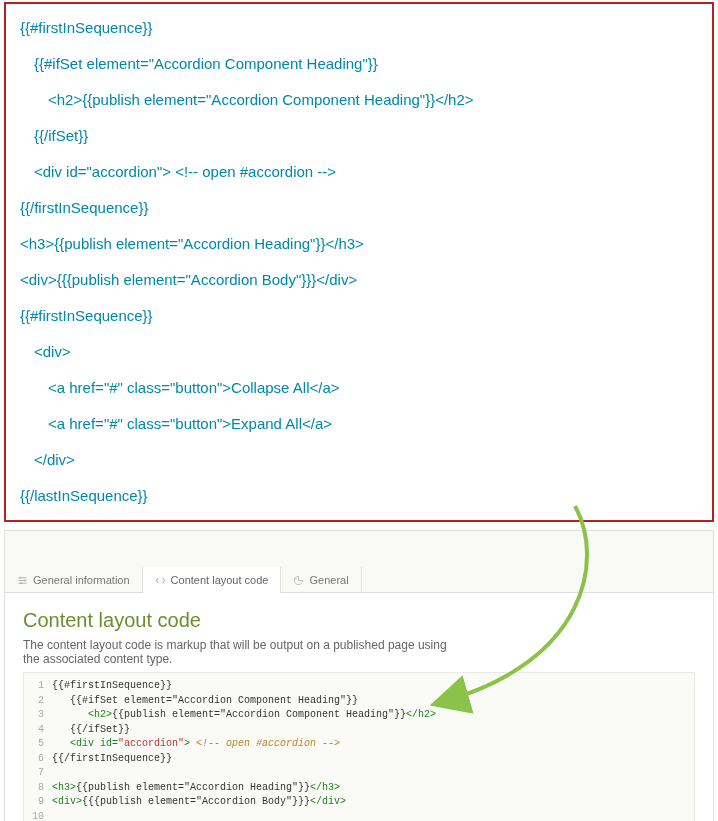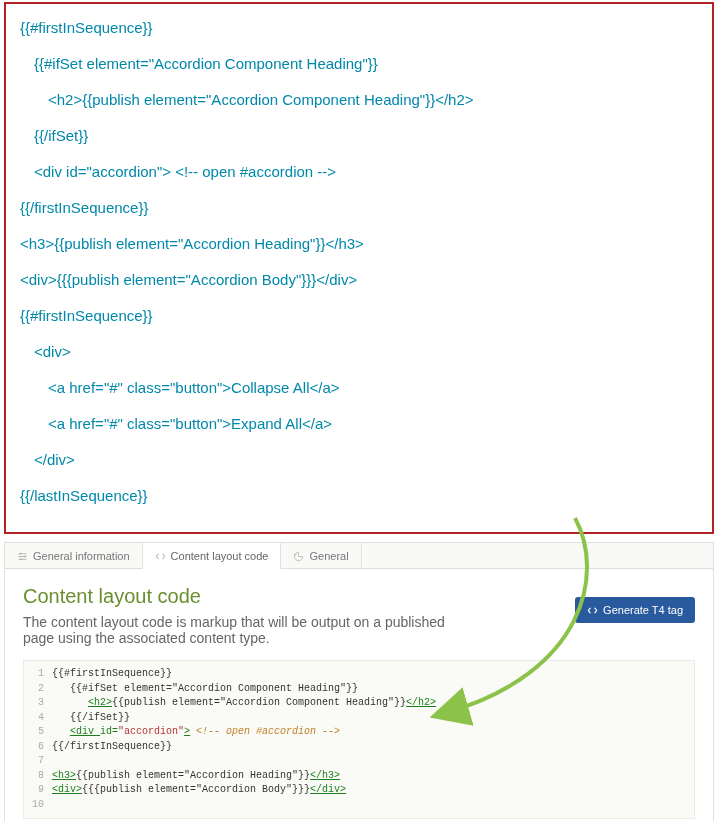--- a/index.html
+++ b/index.html
@@ -12,21 +12,21 @@
   }
   .top-box .line {
     color: #0088aa;
     font-size: 15px;
     line-height: 1.6;
     margin-bottom: 12px;
     font-weight: 400;
   }
   .top-box .line.i1 { padding-left: 14px; }
   .top-box .line.i2 { padding-left: 28px; }
-  .top-box .last { margin-bottom: 12px; }
+  .top-box .last { margin-bottom: 0; }
 
   .bottom-panel {
     background: #f9f9f7;
     border: 1px solid #e0e0dc;
     margin: 0 4px;
     padding: 0;
     position: relative;
   }
   .tabs {
     display: flex;
@@ -35,32 +35,33 @@
     font-size: 11px;
     color: #777;
   }
   .tab {
     padding: 7px 12px 6px 12px;
     display: flex;
     align-items: center;
     gap: 5px;
     border-right: 1px solid #e2e2de;
     cursor: pointer;
+    margin-top: 36px;
   }
   .tab.active {
     background: #fff;
     border-bottom: 1px solid #fff;
     margin-bottom: -1px;
     color: #666;
   }
   .tab-icon { width: 11px; height: 11px; opacity: 0.6; }
 
   .panel-body { padding: 16px 18px 12px 18px; background: #fff; }
   .panel-title { color: #6a8f2f; font-size: 20px; font-weight: 400; margin-bottom: 6px; }
-  .panel-desc { font-size: 14px; color: #666; margin-bottom: 14px; max-width: 440px; }
+  .panel-desc { font-size: 12px; color: #666; margin-bottom: 6px; max-width: 440px; }
   .gen-btn {
     position: absolute;
     right: 18px;
     top: 54px;
     background: #2a5a9e;
     color: #fff;
     font-size: 11px;
     padding: 7px 12px;
     border-radius: 3px;
     display: flex;
@@ -74,21 +75,21 @@
     border: 1px solid #ebebe6;
     font-family: "Courier New", monospace;
     font-size: 10px;
     line-height: 1.45;
     padding: 6px 0 6px 0;
   }
   .editor-line { display: flex; white-space: pre; }
   .gutter { width: 28px; text-align: right; color: #aaa; padding-right: 8px; flex-shrink: 0; user-select: none; }
   .code { flex: 1; }
   .c-txt { color: #333; }
-  .c-tag { color: #1a7f1a; text-decoration: underline; }
+  .c-tag { color: #1a7f1a; }
   .c-attr { color: #1a7f1a; }
   .c-str { color: #b33; }
   .c-com { color: #c0822a; font-style: italic; }
 
   .arrow-overlay {
     position: absolute;
     pointer-events: none;
     z-index: 10;
   }
 </style>
@@ -132,26 +133,20 @@
     <div class="tab">
       <svg class="tab-icon" viewBox="0 0 16 16">
           <path d="M8 2a6 6 0 106 6H8V2z" stroke="#888" stroke-width="1.2" fill="none"></path>
           <path d="M3 6l-1-2M3 6l2-1" stroke="#888" stroke-width="1.2"></path>
         </svg>
       <span>General</span>
     </div>
   </div>
 
   <div class="panel-body">
-    <div class="gen-btn">
-      <svg width="11" height="11" viewBox="0 0 16 16">
-          <path d="M5 4L2 8l3 4M11 4l3 4-3 4" stroke="#fff" stroke-width="1.8" fill="none"></path>
-        </svg>
-      <span>Generate T4 tag</span>
-    </div>
     <h2 class="panel-title">Content layout code</h2>
     <p class="panel-desc">The content layout code is markup that will be output on a published page using the associated content type.</p>
 
     <div class="editor" id="editor">
         <div class="editor-line"><span class="gutter">1</span><span class="code"><span class="c-txt">{{#firstInSequence}}</span></span></div>
         <div class="editor-line"><span class="gutter">2</span><span class="code">   <span class="c-txt">{{#ifSet element="Accordion Component Heading"}}</span></span></div>
         <div class="editor-line"><span class="gutter">3</span><span class="code">      <span class="c-tag">&lt;h2&gt;</span><span class="c-txt">{{publish element="Accordion Component Heading"}}</span><span class="c-tag">&lt;/h2&gt;</span></span></div>
         <div class="editor-line"><span class="gutter">4</span><span class="code">   <span class="c-txt">{{/ifSet}}</span></span></div>
         <div class="editor-line"><span class="gutter">5</span><span class="code">   <span class="c-tag">&lt;div </span><span class="c-attr">id=</span><span class="c-str">"accordion"</span><span class="c-tag">&gt;</span><span class="c-txt"> </span><span class="c-com">&lt;!-- open #accordion --&gt;</span></span></div>
         <div class="editor-line"><span class="gutter">6</span><span class="code"><span class="c-txt">{{/firstInSequence}}</span></span></div>

